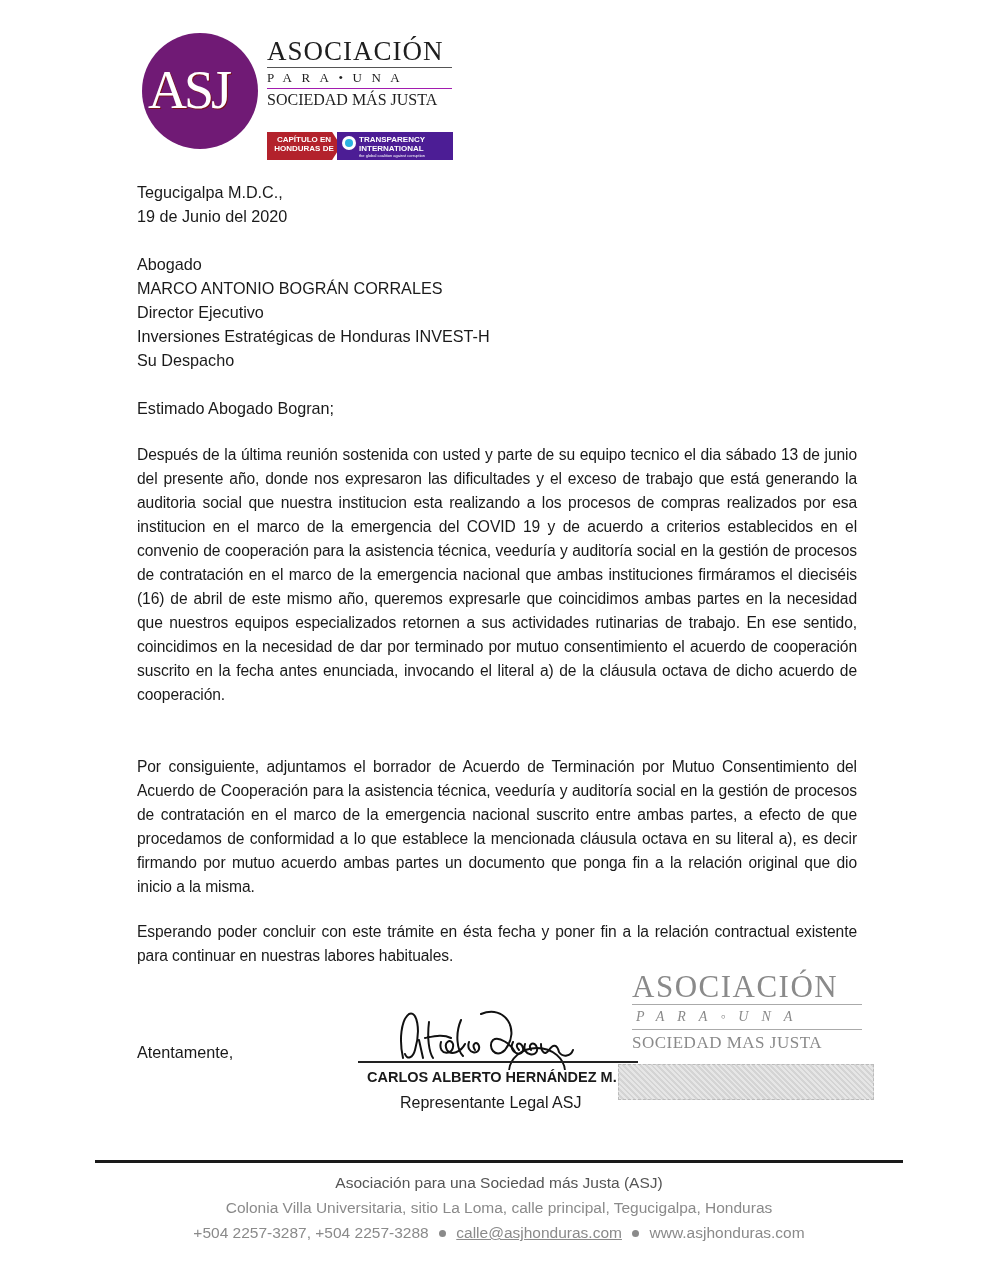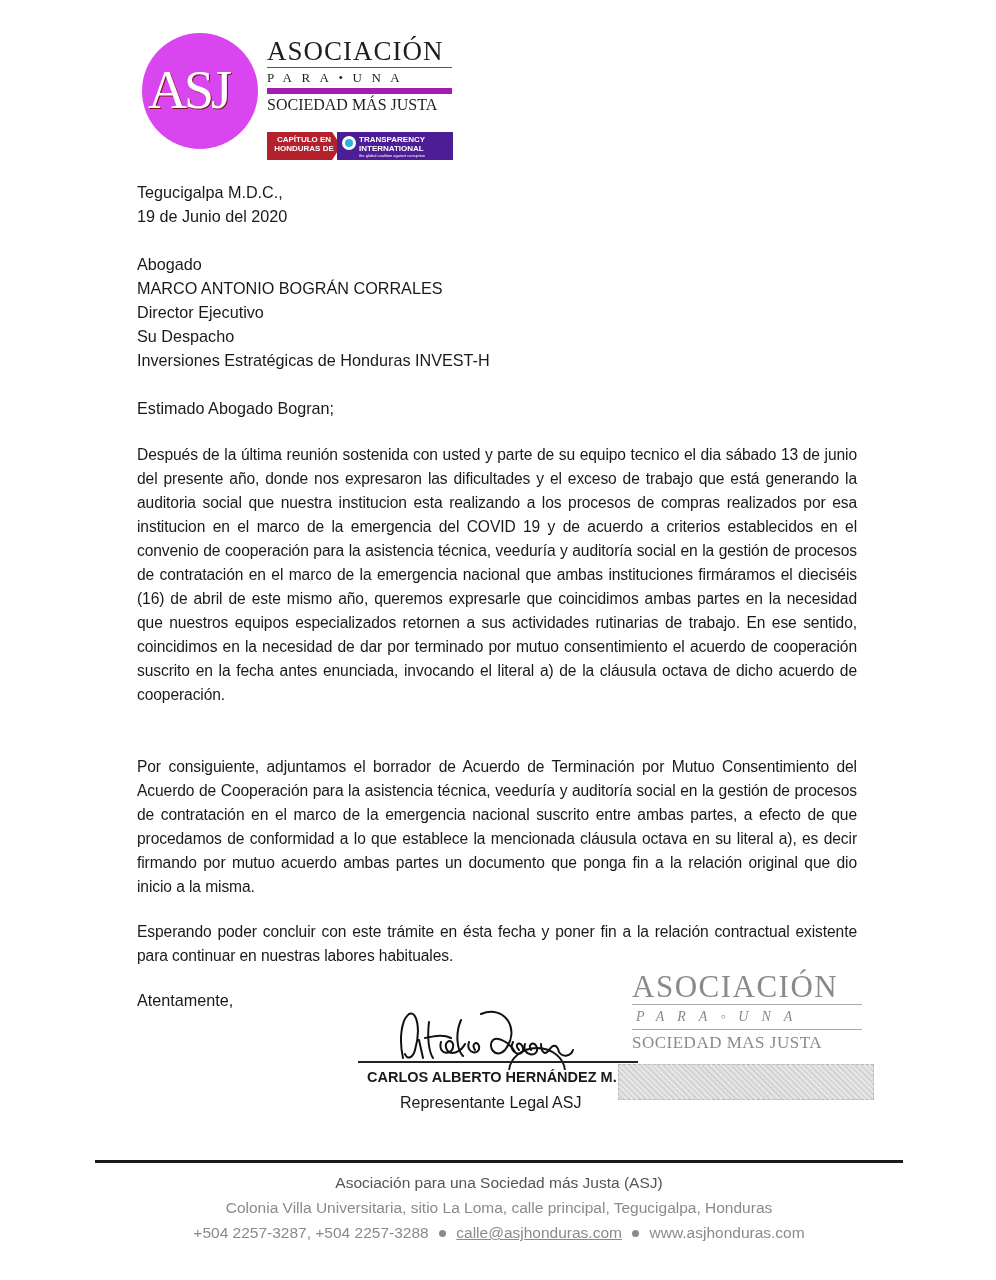--- a/index.html
+++ b/index.html
@@ -1,25 +1,25 @@
 <!DOCTYPE html>
 <html><head>
 <meta charset="utf-8">
 <style>
   html, body { margin:0; padding:0; background:#ffffff; }
   body { width:996px; height:1280px; position:relative; overflow:hidden; font-family:"Liberation Sans", sans-serif; color:#1a1a1a; }
   .page { position:absolute; left:0; top:0; width:996px; height:1280px; }
 
   
   .logo { position:absolute; left:140px; top:30px; width:320px; height:125px; }
-  .logo-circle { position:absolute; left:2px; top:3px; width:116px; height:116px; border-radius:50%; background:#d946ef; }
+  .logo-circle { position:absolute; left:2px; top:3px; width:116px; height:116px; border-radius:50%; background:#701a75; }
   .logo-circle .asj { position:absolute; left:6px; top:26px; width:110px; font-family:"Liberation Serif", serif; font-size:54px; color:#ffffff; letter-spacing:-3px; font-weight:normal; text-shadow:1px 1px 0 #7a1118; }
   .logo-text { position:absolute; left:127px; top:6px; width:185px; font-family:"Liberation Serif", serif; color:#1e1e1e; }
   .logo-text .l1 { font-size:27px; letter-spacing:1px; line-height:30px; border-bottom:1px solid #555; padding-bottom:1px; }
-  .logo-text .l2 { font-size:13px; letter-spacing:9.5px; line-height:20px; border-bottom:6px solid #a21caf; }
+  .logo-text .l2 { font-size:13px; letter-spacing:9.5px; line-height:20px; border-bottom:1px solid #a21caf; }
   .logo-text .l3 { font-size:16px; letter-spacing:0px; line-height:22px; }
   .badge { position:absolute; left:127px; top:102px; height:28px; display:flex; }
   .badge .red { background:#b3222c; color:#fff; font-size:8px; font-weight:bold; line-height:9px; padding:3px 6px; text-align:center; width:62px; clip-path:polygon(0 0, 88% 0, 100% 50%, 88% 100%, 0 100%); }
   .badge .blue { background:#4c1d95; color:#fff; font-size:8px; font-weight:bold; line-height:9px; padding:3px 6px 3px 22px; width:88px; position:relative; margin-left:-4px; }
   .badge .blue .globe { position:absolute; left:5px; top:4px; width:14px; height:14px; border-radius:50%; background:#fff; }
   .badge .blue .globe::after { content:""; position:absolute; left:3px; top:3px; width:8px; height:8px; border-radius:50%; background:#2bb3e0; }
   .badge .blue .tag { font-size:4px; font-weight:normal; display:block; line-height:5px; }
 
   
   .txt { position:absolute; left:137px; width:720px; font-family:"Liberation Sans", sans-serif; font-size:16.2px; line-height:24px; color:#1a1a1a; }
@@ -74,31 +74,31 @@
 
   <div class="txt" style="top:180px;">
     <div>Tegucigalpa M.D.C.,</div>
     <div>19 de Junio del 2020</div>
   </div>
 
   <div class="txt" style="top:252px;">
     <div>Abogado</div>
     <div class="bold">MARCO ANTONIO BOGRÁN CORRALES</div>
     <div>Director Ejecutivo</div>
+    <div>Inversiones Estratégicas de Honduras INVEST-H</div>
     <div>Su Despacho</div>
-    <div>Inversiones Estratégicas de Honduras INVEST-H</div>
   </div>
 
   <div class="txt" style="top:396px;">Estimado Abogado Bogran;</div>
 
   <div class="txt justify" style="top:443px; font-size:15.6px; letter-spacing:-0.1px;">Después de la última reunión sostenida con usted y parte de su equipo tecnico el dia sábado 13 de junio del presente año, donde nos expresaron las dificultades y el exceso de trabajo que está generando la auditoria social que nuestra institucion esta realizando a los procesos de compras realizados por esa institucion en el marco de la emergencia del COVID 19 y de acuerdo a criterios establecidos en el convenio de cooperación para la asistencia técnica, veeduría y auditoría social en la gestión de procesos de contratación en el marco de la emergencia nacional que ambas instituciones firmáramos el dieciséis (16) de abril de este mismo año, queremos expresarle que coincidimos ambas partes en la necesidad que nuestros equipos especializados retornen a sus actividades rutinarias de trabajo. En ese sentido, coincidimos en la necesidad de dar por terminado por mutuo consentimiento el acuerdo de cooperación suscrito en la fecha antes enunciada, invocando el literal a) de la cláusula octava de dicho acuerdo de cooperación.</div>
   <div class="txt justify" style="top:755px; font-size:15.6px; letter-spacing:-0.1px;">Por consiguiente, adjuntamos el borrador de Acuerdo de Terminación por Mutuo Consentimiento del Acuerdo de Cooperación para la asistencia técnica, veeduría y auditoría social en la gestión de procesos de contratación en el marco de la emergencia nacional suscrito entre ambas partes, a efecto de que procedamos de conformidad a lo que establece la mencionada cláusula octava en su literal a), es decir firmando por mutuo acuerdo ambas partes un documento que ponga fin a la relación original que dio inicio a la misma.</div>
   <div class="txt justify" style="top:920px; font-size:15.6px; letter-spacing:-0.1px;">Esperando poder concluir con este trámite en ésta fecha y poner fin a la relación contractual existente para continuar en nuestras labores habituales.</div>
 
-  <div class="txt" style="top:988px;">Atentamente,</div>
+  <div class="txt" style="top:1040px;">Atentamente,</div>
 
   <div class="stamp">
     <div class="s1">ASOCIACIÓN</div>
     <div class="s2">PARA◦UNA</div>
     <div class="s3">SOCIEDAD MAS JUSTA</div>
     <div class="s4"></div>
   </div>
 
   <svg class="sig" viewBox="0 0 200 70">
     <path d="M8 58 C4 40 6 20 14 14 C22 10 26 30 20 50 C18 58 12 60 10 54 M24 40 L28 58 M34 22 C32 38 34 52 38 58 M30 38 C40 36 48 34 56 38 M46 42 C42 56 60 56 58 44 C56 38 48 42 52 50 C56 56 66 52 70 44 M66 20 C60 34 62 50 68 56 M74 42 C70 54 86 56 84 46 C82 40 76 44 80 50 M86 14 C110 4 126 30 110 50 C100 60 92 46 98 40 C104 36 116 44 120 52 M118 42 C112 54 130 58 128 48 C126 40 118 44 124 50 M130 44 C126 56 144 58 142 48 C140 40 132 44 136 50 M146 44 C146 52 150 56 154 50 C158 44 162 44 164 52 C168 58 176 56 178 50" fill="none" stroke="#111" stroke-width="2" stroke-linecap="round"></path>

